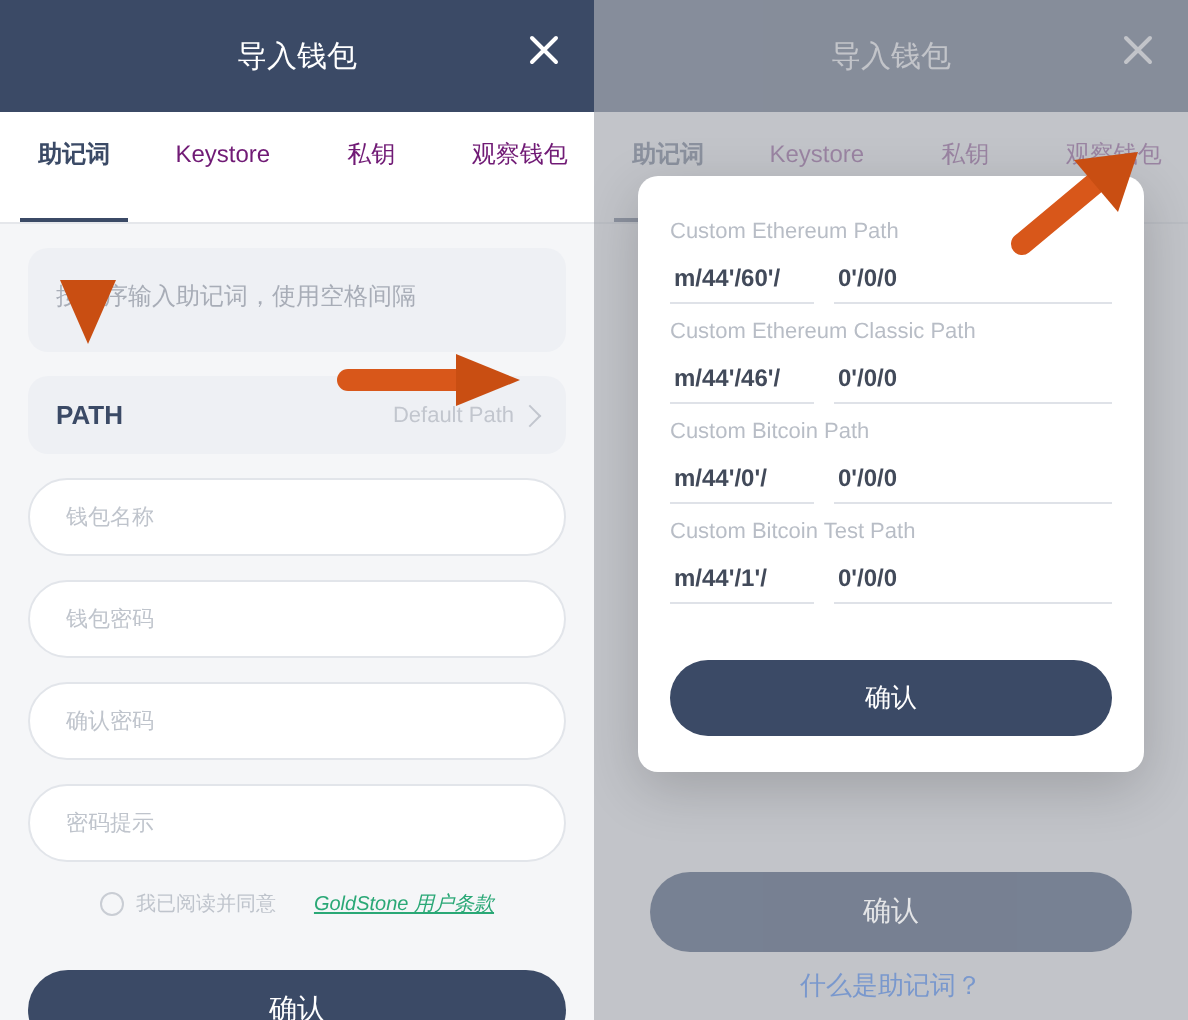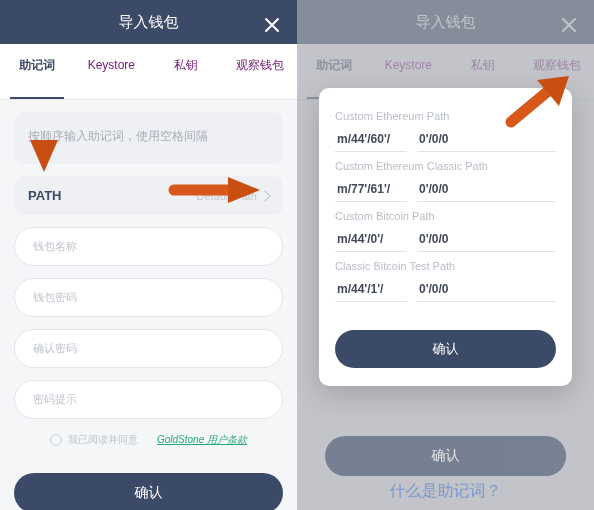--- a/index.html
+++ b/index.html
@@ -14,21 +14,21 @@
     }
     .screen {
       width: 297px;
       height: 510px;
       position: relative;
       overflow: hidden;
       background: #f5f6f8;
     }
     .header {
       background: #3b4a66;
-      height: 44px;
+      height: 56px;
       display: flex;
       align-items: center;
       justify-content: center;
       position: relative;
       color: #ffffff;
     }
     .header-title {
       font-size: 15px;
       font-weight: 500;
     }
@@ -155,21 +155,21 @@
       border-radius: 999px;
       height: 40px;
       display: flex;
       align-items: center;
       justify-content: center;
       font-size: 14px;
       cursor: pointer;
     }
     .footer-link {
       text-align: center;
-      font-size: 16px;
+      font-size: 13px;
       color: #4a7bd0;
       margin-top: 26px;
     }
 
     
     .screen-right { position: relative; }
     .dimmed {
       position: absolute;
       inset: 0;
       background: #ffffff;
@@ -355,35 +355,35 @@
       <div class="path-section-label">Custom Ethereum Path</div>
       <div class="path-fields">
         <div class="path-field path-prefix">m/44'/60'/</div>
         <div class="path-field path-suffix">0'/0/0</div>
       </div>
     </div>
 
     <div>
       <div class="path-section-label">Custom Ethereum Classic Path</div>
       <div class="path-fields">
-        <div class="path-field path-prefix">m/77'/61'/</div>
+        <div class="path-field path-prefix">m/44'/46'/</div>
         <div class="path-field path-suffix">0'/0/0</div>
       </div>
     </div>
 
     <div>
       <div class="path-section-label">Custom Bitcoin Path</div>
       <div class="path-fields">
         <div class="path-field path-prefix">m/44'/0'/</div>
         <div class="path-field path-suffix">0'/0/0</div>
       </div>
     </div>
 
     <div>
-      <div class="path-section-label">Classic Bitcoin Test Path</div>
+      <div class="path-section-label">Custom Bitcoin Test Path</div>
       <div class="path-fields">
         <div class="path-field path-prefix">m/44'/1'/</div>
         <div class="path-field path-suffix">0'/0/0</div>
       </div>
     </div>
 
     <div class="modal-gap"></div>
     <div class="modal-confirm">确认</div>
   </div>
 

